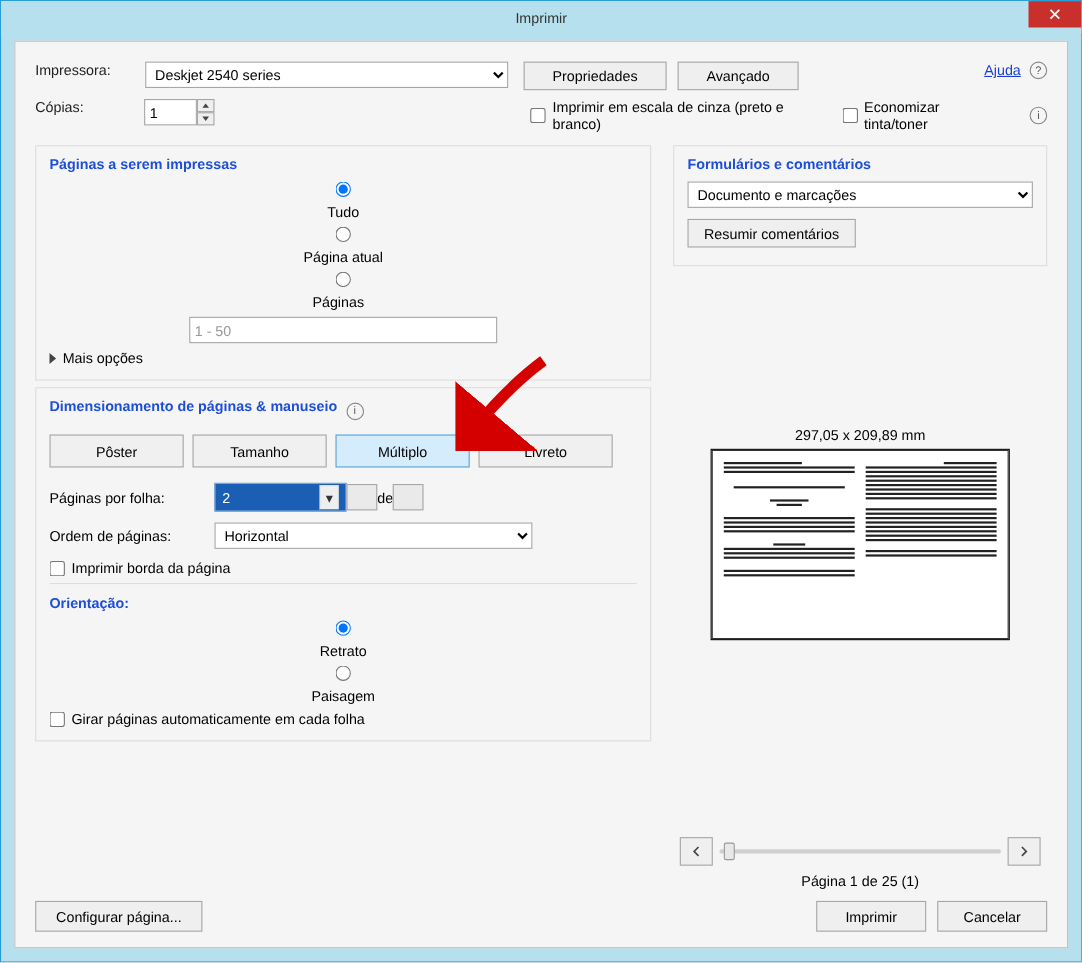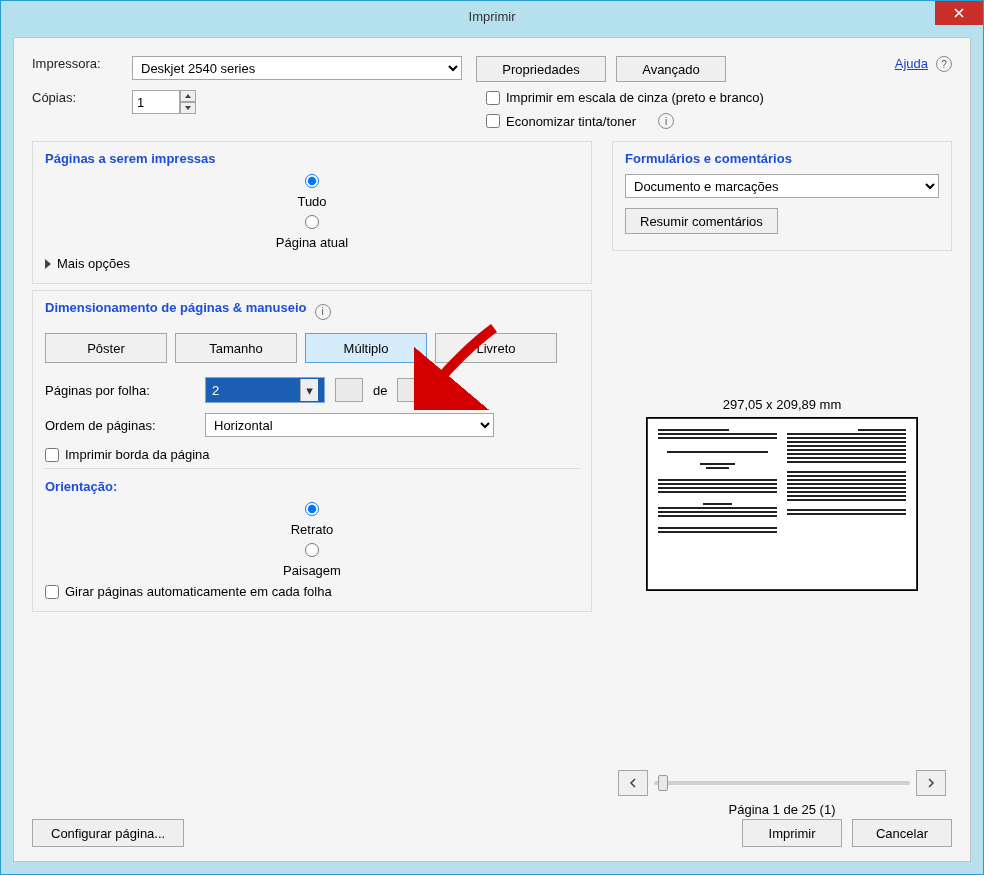--- a/index.html
+++ b/index.html
@@ -26,21 +26,21 @@
 .group:before { content: ""; position: absolute; top: 0; left: 0; right: 0; height: 1px; background: #ddd; }
 .group-title { font-weight: bold; font-size: 13px; margin-bottom: 8px; color: #1d4ed8; }
 .group .group-title-row { display:flex; align-items:center; gap:8px; }
 .radio-row { display: flex; align-items: center; gap: 6px; margin: 6px 0; flex-direction: column; }
 input[type="radio"] { width: 14px; height: 14px; margin: 0; }
 .more-opts { display: flex; align-items: center; gap: 6px; margin-top: 6px; cursor: pointer; }
 .tri { display:inline-block; width:0; height:0; border-top:5px solid transparent; border-bottom:5px solid transparent; border-left:6px solid #444; }
 .btn-row { display: flex; gap: 8px; margin: 10px 0 14px; }
 .sz-btn { width: 122px; height: 30px; background: #f0f0f0; border: 1px solid #a6a6a6; display: flex; align-items: center; justify-content: center; cursor: pointer; }
 .sz-btn.active { background: #d4ecfb; border-color: #5aa2da; }
-.field-row { display: flex; align-items: center; gap: 10px; margin: 10px 0; }
+.field-row { display: flex; align-items: center; margin: 10px 0; }
 .field-row .lbl { width: 150px; }
 .sel-pages { width: 120px; background: #1a5fb4; color: #fff; border: 1px solid #7aa8d8; height: 26px; display:flex; align-items:center; padding:0 6px; justify-content:space-between; cursor:pointer; }
 .sel-pages .chev { color:#333; background:#eee; width:18px; height:22px; display:flex; align-items:center; justify-content:center; border-left:1px solid #aaa; }
 .smallbox { width: 28px; height: 24px; border: 1px solid #a6a6a6; background: #fff; }
 .smallbox.disabled { background: #eaeaea; }
 .preview-area { height: 560px; display: flex; flex-direction: column; align-items: center; justify-content: flex-start; padding-top: 140px; }
 .preview-dim { font-size: 13px; margin-bottom: 6px; }
 .preview-sheet { width: 270px; height: 192px; background: #fff; border: 1px solid #333; box-shadow: 0 0 0 1px #000; display: flex; padding: 10px 10px; gap: 10px; }
 .preview-page { flex:1; display:flex; flex-direction:column; gap:2px; }
 .line { height: 2px; background: #222; }
@@ -105,21 +105,21 @@
               </svg>
             </div>
           <div class="spin-btn">
               <svg viewBox="0 0 8 6">
                 <path d="M1 1 L4 5 L7 1 Z" fill="#444"></path>
               </svg>
             </div>
         </div>
       </div>
       <span style="width:290px"></span>
-      <div style="display:flex; flex-direction:column; gap:8px;">
+      <div style="display:flex; flex-direction:row; gap:8px;">
         <label class="checkbox-row">
           <input type="checkbox" style="">
           <span>Imprimir em escala de cinza (preto e branco)</span>
         </label>
         <label class="checkbox-row">
           <input type="checkbox" style="">
           <span>Economizar tinta/toner</span>
           <span style="width:10px"></span>
           <span class="info-icon">i</span>
         </label>
@@ -133,20 +133,25 @@
         <div class="group">
           <div class="group-title">Páginas a serem impressas</div>
           <label class="radio-row">
             <input type="radio" name="pg" checked="" style="">
             <span>Tudo</span>
           </label>
           <label class="radio-row">
             <input type="radio" name="pg" style="">
             <span>Página atual</span>
           </label>
+          <label class="radio-row">
+            <input type="radio" name="pg" style="">
+            <span style="width:56px">Páginas</span>
+            <input type="text" style="width: 280px; color: rgb(153, 153, 153);" value="1 - 50">
+          </label>
           <div class="more-opts">
             <span class="tri"></span>
             <span>Mais opções</span>
           </div>
         </div>
 
         <div class="group">
           <div class="group-title-row">
             <div class="group-title">Dimensionamento de páginas &amp; manuseio</div>
             <span class="info-icon">i</span>

